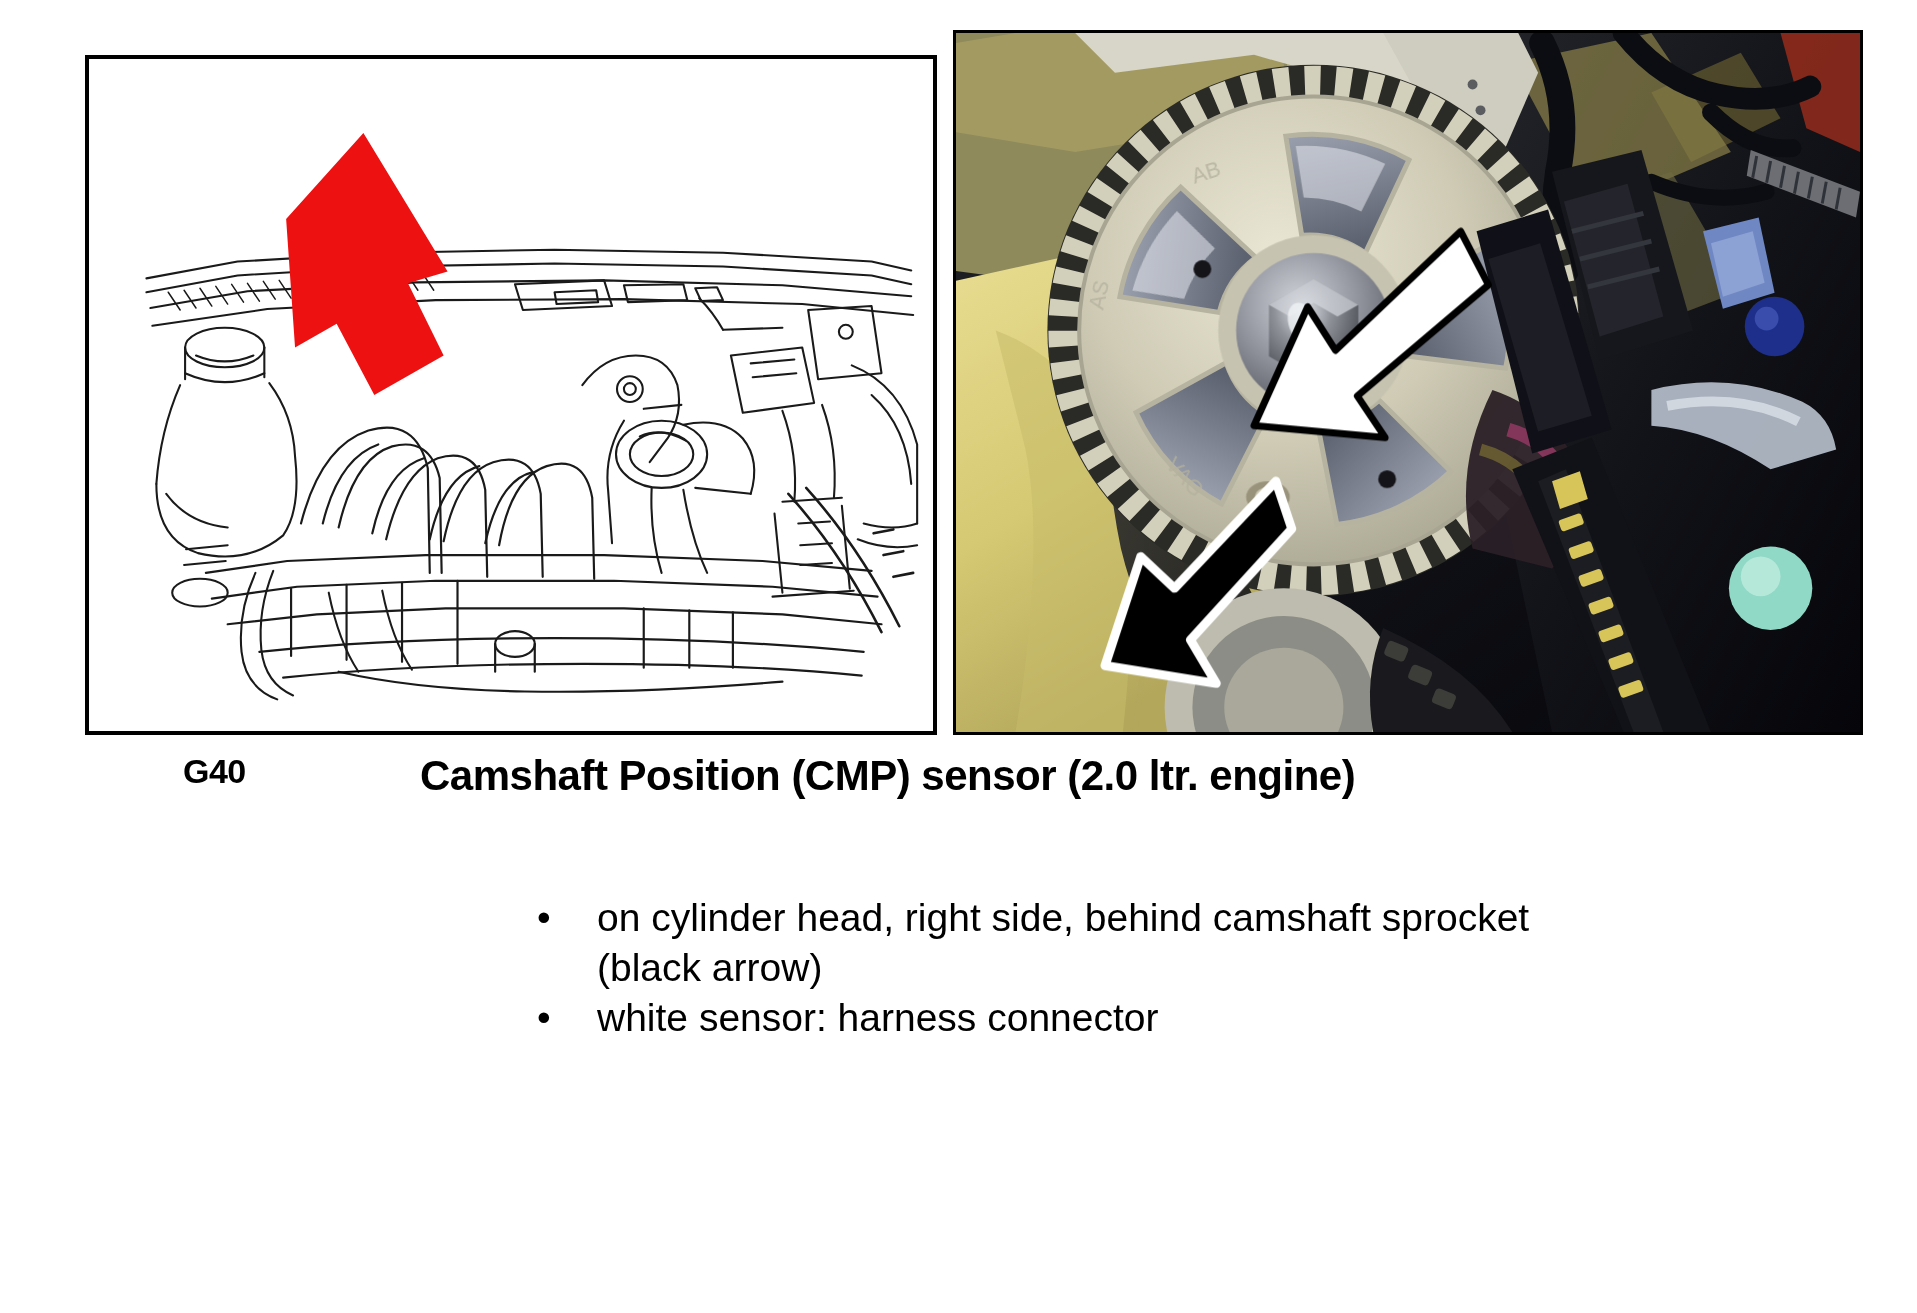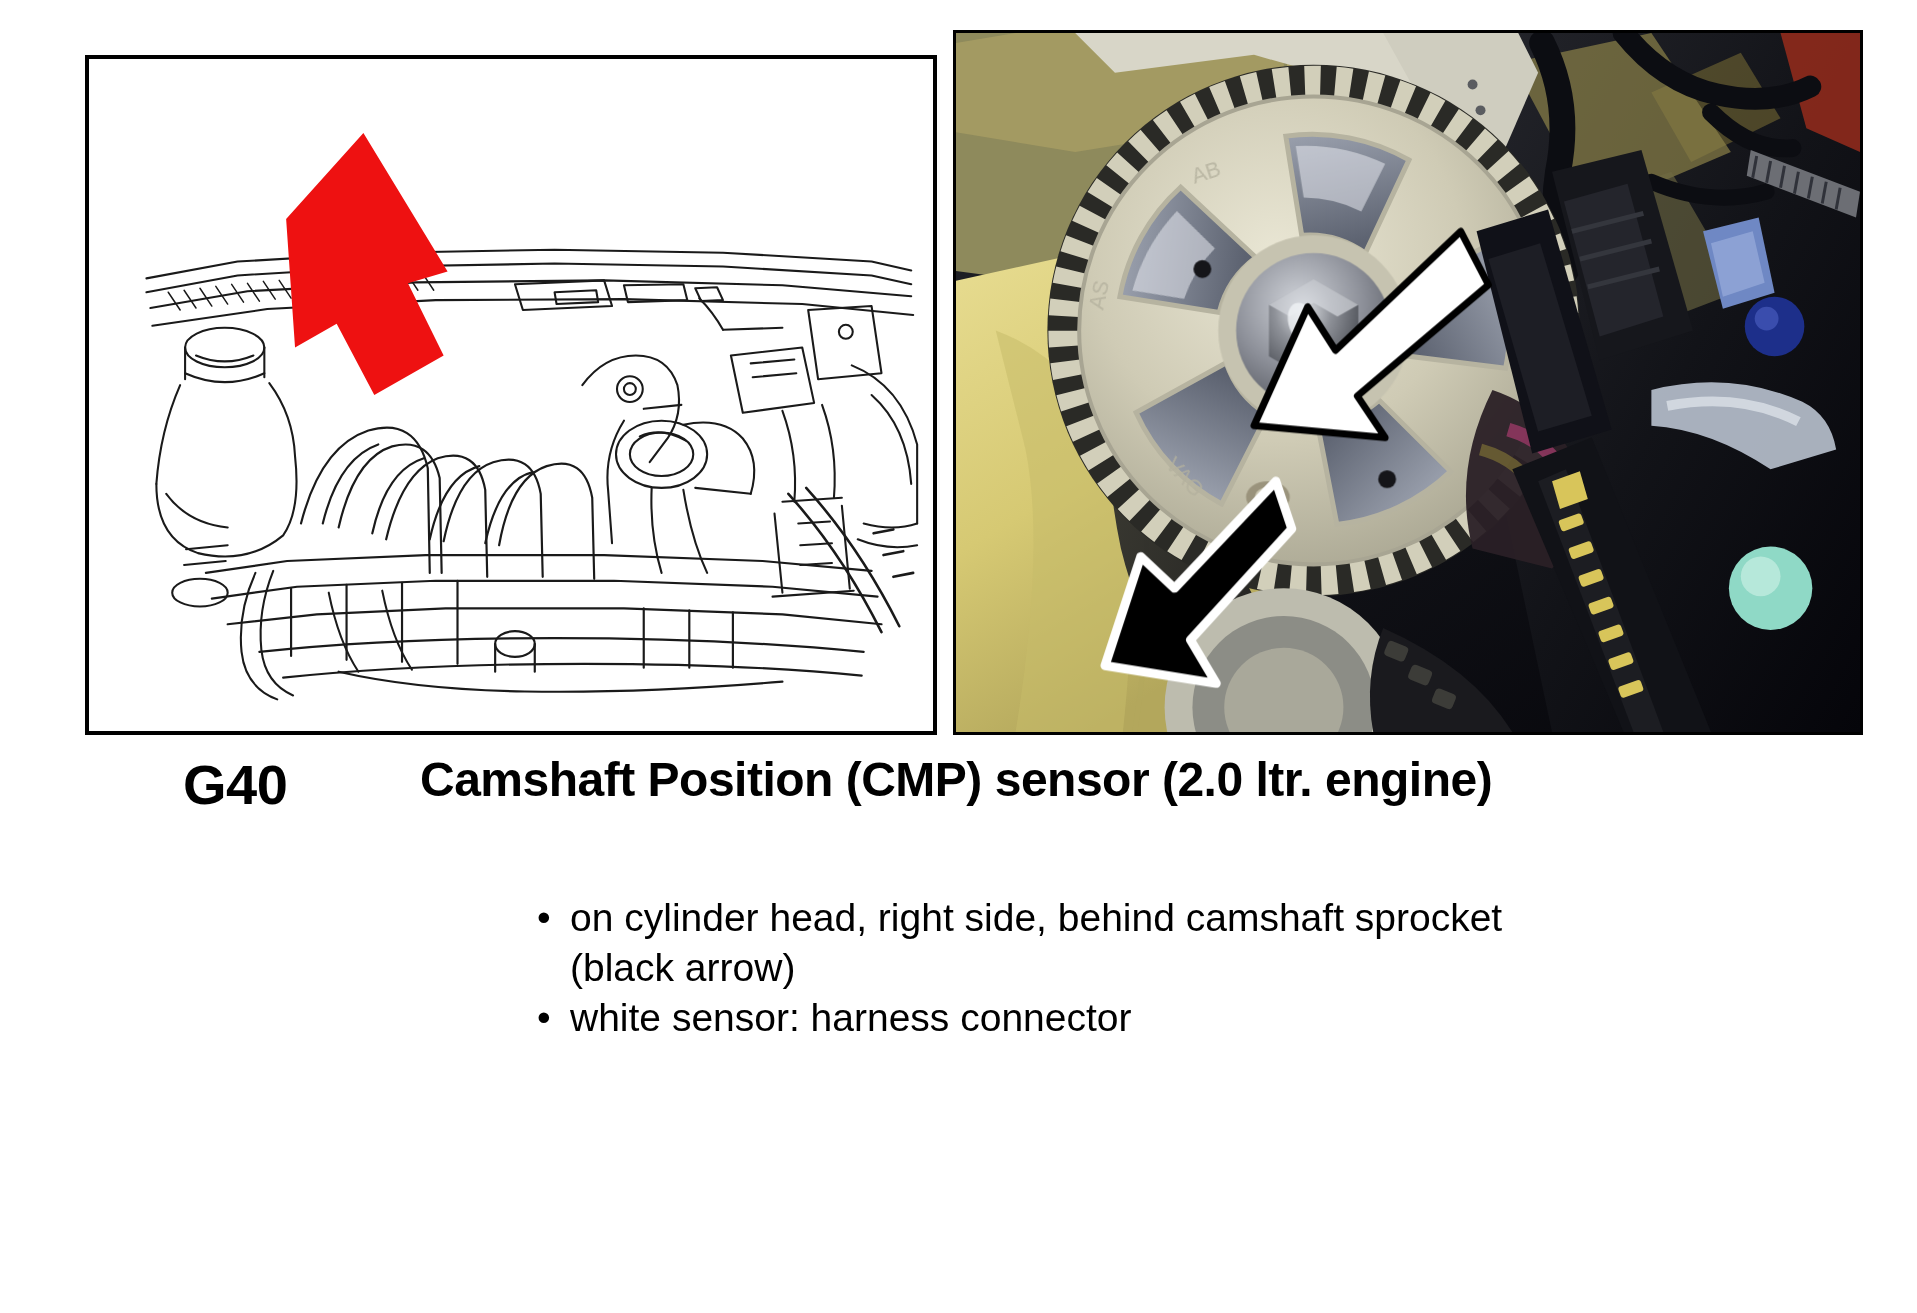--- a/index.html
+++ b/index.html
@@ -58,31 +58,31 @@
     position: absolute;
     left: 0;
     top: 752px;
     width: 1917px;
     height: 62px;
   }
   #caption-code {
     position: absolute;
     left: 183px;
     top: 0;
-    font-size: 56px;
+    font-size: 34px;
     font-weight: bold;
     color: #000;
     letter-spacing: -0.5px;
     white-space: nowrap;
   }
   #caption-title {
     position: absolute;
     left: 420px;
     top: 0;
-    font-size: 48px;
+    font-size: 42px;
     font-weight: bold;
     color: #000;
     letter-spacing: -0.5px;
     white-space: nowrap;
   }
 
   
   #notes-list {
     position: absolute;
     left: 537px;
@@ -100,20 +100,21 @@
     position: absolute;
     left: 0;
     top: 0;
     font-size: 39px;
     line-height: 50px;
     color: #000;
   }
   .note-text {
     display: block;
     white-space: pre-line;
+    margin-left: 27px;
   }
 
   
   #diagram-art {
     position: absolute;
     left: 0; top: 0;
     width: 100%;
     height: 100%;
   }
 

